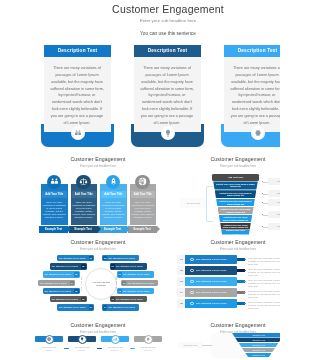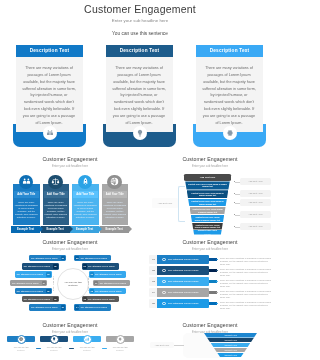--- a/index.html
+++ b/index.html
@@ -1,18 +1,18 @@
 <!DOCTYPE html>
 <html><head>
 <meta charset="utf-8">
 <title>Customer Engagement</title>
 <style>
   html,body{margin:0;padding:0;}
   body{width:280px;height:360px;background:#ffffff;font-family:"Liberation Sans",sans-serif;overflow:hidden;}
-  .page{position:relative;width:280px;height:360px;}
+  .page{position:relative;width:280px;height:360px;margin-left:28px;}
   .hdr-title{position:absolute;left:0;top:3px;width:280px;text-align:center;font-size:10.5px;color:#3a3a3a;letter-spacing:.2px;}
   .hdr-sub{position:absolute;left:0;top:17.5px;width:280px;text-align:center;font-size:4.4px;color:#8a8a8a;}
   .hdr-sub2{position:absolute;left:0;top:31px;width:280px;text-align:center;font-size:4.8px;color:#4a4a4a;}
 
   
   .r1card{position:absolute;top:45px;width:67px;height:102px;}
   .r1-bot{position:absolute;left:-3px;top:79px;width:73px;height:23px;border-radius:0 0 7px 7px;}
   .r1-body{position:absolute;left:0;top:12px;width:67px;height:75px;background:#f4f4f4;}
   .r1-head{position:absolute;left:0;top:0;width:67px;height:12px;}
   .r1-head span{display:block;text-align:center;color:#fff;font-size:4.7px;font-weight:bold;line-height:12px;letter-spacing:.2px;}

